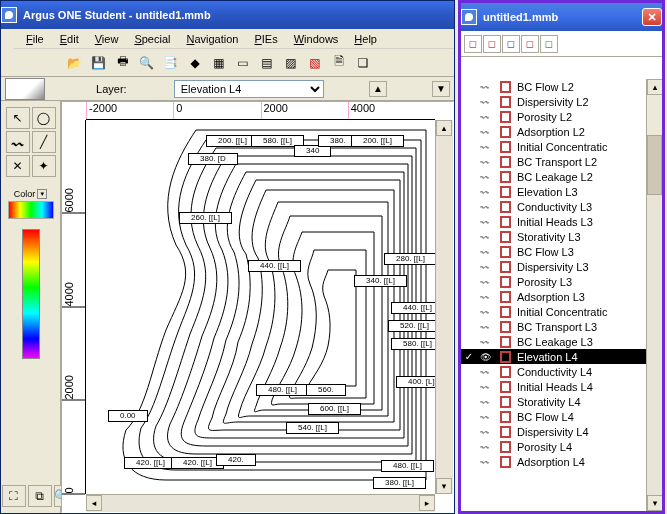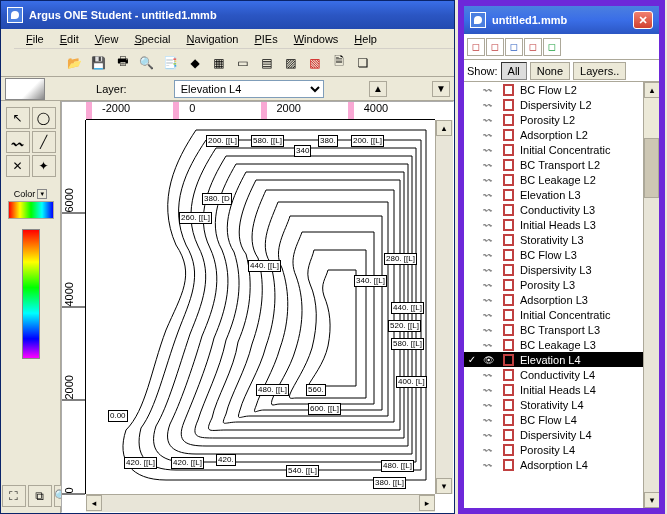--- a/index.html
+++ b/index.html
@@ -1,18 +1,18 @@
 <!DOCTYPE html>
 <html><head>
 <meta charset="utf-8">
 <style>
   * { box-sizing: border-box; margin: 0; padding: 0; font-family: "Tahoma", sans-serif; font-size: 11px; }
   body { background: #eceadb; width: 667px; height: 514px; overflow: hidden; position: relative; }
   .main-window { position: absolute; left: 0; top: 0; width: 455px; height: 514px; background: #ece9d8; border: 1px solid #0a246a; }
-  .titlebar { height: 28px; background: linear-gradient(to bottom, #3a6ee7 0%, #2b56c3 50%, #234ab0 100%); color: #fff; display: flex; align-items: center; padding: 0 6px; font-weight: bold; font-size: 12px; }
+  .titlebar { height: 28px; background: linear-gradient(to bottom, #3a6ee7 0%, #2b56c3 50%, #234ab0 100%); color: #fff; display: flex; align-items: center; padding: 0 0; font-weight: bold; font-size: 12px; }
   .titlebar .icon { width: 16px; height: 16px; background: #4b7fe0; border: 1px solid #fff; margin-right: 6px; position: relative; }
   .titlebar .icon:before { content: ""; position: absolute; left: 3px; top: 3px; width: 8px; height: 8px; background: #fff; border-radius: 50% 50% 50% 0; }
   .menubar { height: 20px; background: #ece9d8; display: flex; align-items: center; padding: 2px 4px; border-bottom: 1px solid #d4d0c8; margin-left: 13px; }
   .menubar .menu-item { padding: 2px 8px; cursor: default; }
   .menubar .menu-item span.ul { text-decoration: underline; }
   .toolbar { height: 28px; background: #ece9d8; display: flex; align-items: center; padding: 0 2px; border-bottom: 1px solid #aca899; }
   .toolbar .left-area { width: 60px; height: 100%; display:flex; align-items:center; justify-content:center; }
   .tb-btn { width: 22px; height: 22px; border: 1px solid transparent; margin: 0 1px; display: inline-flex; align-items: center; justify-content: center; font-size: 12px; }
   .layer-row { height: 24px; background: #ece9d8; display: flex; align-items: center; padding: 0 4px; border-bottom: 1px solid #aca899; justify-content: space-between; }
   .layer-row .thumb { width: 40px; height: 22px; border: 1px solid #888; background: linear-gradient(135deg,#fff 60%,#888 100%); margin-right: 8px; }
@@ -23,31 +23,31 @@
   .left-tools { width: 60px; background: #ece9d8; border-right: 1px solid #aca899; display:flex; flex-direction:column; align-items:center; padding-top:6px; gap:2px;}
   .tool-btn { width: 24px; height: 22px; border: 1px solid #aca899; background: #ece9d8; display:flex;align-items:center;justify-content:center;font-size:12px; }
   .tool-row { display:flex; gap:2px; }
   .color-strip { width: 18px; height: 130px; background: linear-gradient(to bottom, #f00 0%, #ff0 25%, #0f0 45%, #0ff 65%, #00f 85%, #f0f 100%); border:1px solid #888; margin-top:8px;}
   .color-label { font-size:9px; margin-top:8px; }
   .color-dd { width:10px;height:10px;border:1px solid #888;display:inline-block;background:#ece9d8;font-size:7px;line-height:8px;text-align:center;vertical-align:middle;margin-left:2px;}
   .bottom-tools { margin-top:auto; margin-bottom:6px; display:flex; flex-direction:row; align-items:center; gap:2px;}
   .zoom-input { width:42px; height:20px; border:1px solid #aca899; background:#fff; text-align:center; font-size:11px;}
   .map-panel { flex:1; position:relative; background:#fff; overflow:hidden; border:1px inset #fff;}
   .ruler-h { position:absolute; top:0; left:24px; right:18px; height:18px; background:#fff; border-bottom:1px solid #000; display:flex; font-size:9px; color:#000; z-index:2;}
-  .ruler-h .tick { flex:1; border-left:6px solid #f9a8d4; padding-left:10px; }
+  .ruler-h .tick { flex:1; border-left:1px solid #f9a8d4; padding-left:2px; }
   .ruler-v { position:absolute; top:18px; left:0; width:24px; bottom:18px; background:#fff; border-right:1px solid #000; display:flex; flex-direction:column; font-size:9px; z-index:2;}
   .ruler-v .tick { flex:1; border-top:1px solid #000; padding:0 1px; writing-mode: vertical-rl; transform: rotate(180deg); text-align:left;}
   .map-inner { position:absolute; left:24px; top:18px; right:18px; bottom:18px; overflow:hidden; }
   .scrollbar-h { position:absolute; bottom:0; left:24px; right:18px; height:18px; background:#ece9d8; border-top:1px solid #aca899; display:flex;}
   .scrollbar-v { position:absolute; top:18px; right:0; bottom:18px; width:18px; background:#ece9d8; border-left:1px solid #aca899; display:flex; flex-direction:column;}
   .sb-btn { width:16px;height:16px;background:#ece9d8;border:1px solid #aca899;display:flex;align-items:center;justify-content:center;font-size:9px;}
   .sb-track {flex:1; background:#e8e5d8;}
-  .label-box { position:absolute; background:#fff; border:1px solid #000; font-size:8px; padding:0 1px; white-space:nowrap; z-index:3; line-height:10px;}
+  .label-box { position:absolute; background:#fff; border:1px solid #000; font-size:8px; padding:0 11px; white-space:nowrap; z-index:3; line-height:10px;}
   
-  .layers-window { position: absolute; left: 458px; top: 0; width: 207px; height: 514px; background: #ece9d8; border: 6px solid #6d28d9; }
+  .layers-window { position: absolute; left: 458px; top: 0; width: 207px; height: 514px; background: #ece9d8; border: 3px solid #6d28d9; }
   .layers-window .titlebar { justify-content: space-between; background: linear-gradient(to bottom, #4b7fe0 0%, #3a6ee7 50%, #2b56c3 100%);}
   .close-btn { width: 20px; height:18px; background: linear-gradient(#f08070,#d04030); border:1px solid #fff; color:#fff; font-weight:bold; display:flex;align-items:center;justify-content:center;border-radius:3px;font-size:11px;}
   .layer-tb { height:26px; border-bottom:1px solid #aca899; display:flex; align-items:center; padding:0 3px; gap:1px;}
   .layer-tb .pbtn { width:18px;height:18px;border:1px solid #aca899;background:#fff;display:flex;align-items:center;justify-content:center;font-size:10px;}
   .show-row { height:22px; border-bottom:1px solid #aca899; display:flex; align-items:center; padding:0 3px; gap:3px;}
   .show-row .lbl{font-size:11px;}
   .show-row button{font-size:11px; height:18px; padding:0 6px; border:1px solid #aca899; background:#ece9d8;}
   .show-row button.pressed{border:1px inset #888; background:#ddd;}
   .layer-list { position:absolute; top: 28px; left:0; right:0; bottom:0; overflow:hidden; background:#fff; }
   .layer-list-inner { position:absolute; top:48px; left:0; right:16px; bottom:0; overflow:hidden;}
@@ -165,33 +165,33 @@
           <path d="M216 112 C212 124 202 138 210 156 C218 178 218 202 210 228 C204 250 190 268 186 280 C184 288 188 284 194 284 L288 284 L288 112 Z"></path>
           <path d="M228 130 C226 140 218 150 224 164 C232 182 232 204 226 228 C220 248 208 264 204 274 C202 280 206 278 210 278 L280 278 L280 130 Z"></path>
           <path d="M242 150 C240 158 234 164 238 176 C244 190 246 206 242 226 C238 244 226 258 222 266 L270 266 L270 150 Z"></path>
         </svg>
         <div id="labels-container">
             <div class="label-box" style="left: 120px; top: 15px;">200. [[L]</div>
             <div class="label-box" style="left: 165px; top: 15px;">580. [[L]</div>
             <div class="label-box" style="left: 208px; top: 25px;">340</div>
             <div class="label-box" style="left: 232px; top: 15px;">380.</div>
             <div class="label-box" style="left: 265px; top: 15px;">200. [[L]</div>
-            <div class="label-box" style="left: 116px; top: 33px; margin-top: 40px;">380. [D</div>
+            <div class="label-box" style="left: 102px; top: 33px;">380. [D</div>
             <div class="label-box" style="left: 93px; top: 92px;">260. [[L]</div>
             <div class="label-box" style="left: 162px; top: 140px;">440. [[L]</div>
             <div class="label-box" style="left: 298px; top: 133px;">280. [[L]</div>
             <div class="label-box" style="left: 268px; top: 155px;">340. [[L]</div>
             <div class="label-box" style="left: 305px; top: 182px;">440. [[L]</div>
             <div class="label-box" style="left: 302px; top: 200px;">520. [[L]</div>
             <div class="label-box" style="left: 305px; top: 218px;">580. [[L]</div>
             <div class="label-box" style="left: 310px; top: 256px;">400. [L]</div>
             <div class="label-box" style="left: 170px; top: 264px;">480. [[L]</div>
             <div class="label-box" style="left: 220px; top: 264px;">560.</div>
             <div class="label-box" style="left: 222px; top: 283px;">600. [[L]</div>
-            <div class="label-box" style="left: 200px; top: 302px; margin-top: 43px;">540. [[L]</div>
+            <div class="label-box" style="left: 200px; top: 302px;">540. [[L]</div>
             <div class="label-box" style="left: 22px; top: 290px;">0.00</div>
             <div class="label-box" style="left: 38px; top: 337px;">420. [[L]</div>
             <div class="label-box" style="left: 85px; top: 337px;">420. [[L]</div>
             <div class="label-box" style="left: 130px; top: 334px;">420.</div>
             <div class="label-box" style="left: 295px; top: 340px;">480. [[L]</div>
             <div class="label-box" style="left: 255px; top: 357px; margin-left: 32px;">380. [[L]</div>
           </div>
       </div>
       <div class="scrollbar-h">
         <div class="sb-btn">◂</div>
@@ -216,26 +216,20 @@
     <div class="close-btn">✕</div>
   </div>
   <div class="layer-list">
     <div class="layer-tb">
       <div class="pbtn" style="color:#c04040">◻</div>
       <div class="pbtn" style="color:#c04040">◻</div>
       <div class="pbtn" style="color:#3060c0">◻</div>
       <div class="pbtn" style="color:#c04040">◻</div>
       <div class="pbtn" style="color:#20a040">◻</div>
     </div>
-    <div class="show-row">
-      <span class="lbl">Show:</span>
-      <button class="pressed">All</button>
-      <button>None</button>
-      <button>Layers..</button>
-    </div>
     <div class="layer-list-inner" id="layer-list-inner">
         <div class="layer-item">
           <span class="chk"></span>
           <span class="eye">〰</span>
           <span class="doc-ico eico"></span>
           <span>BC Flow L2</span>
         </div>
         <div class="layer-item">
           <span class="chk"></span>
           <span class="eye">〰</span>

